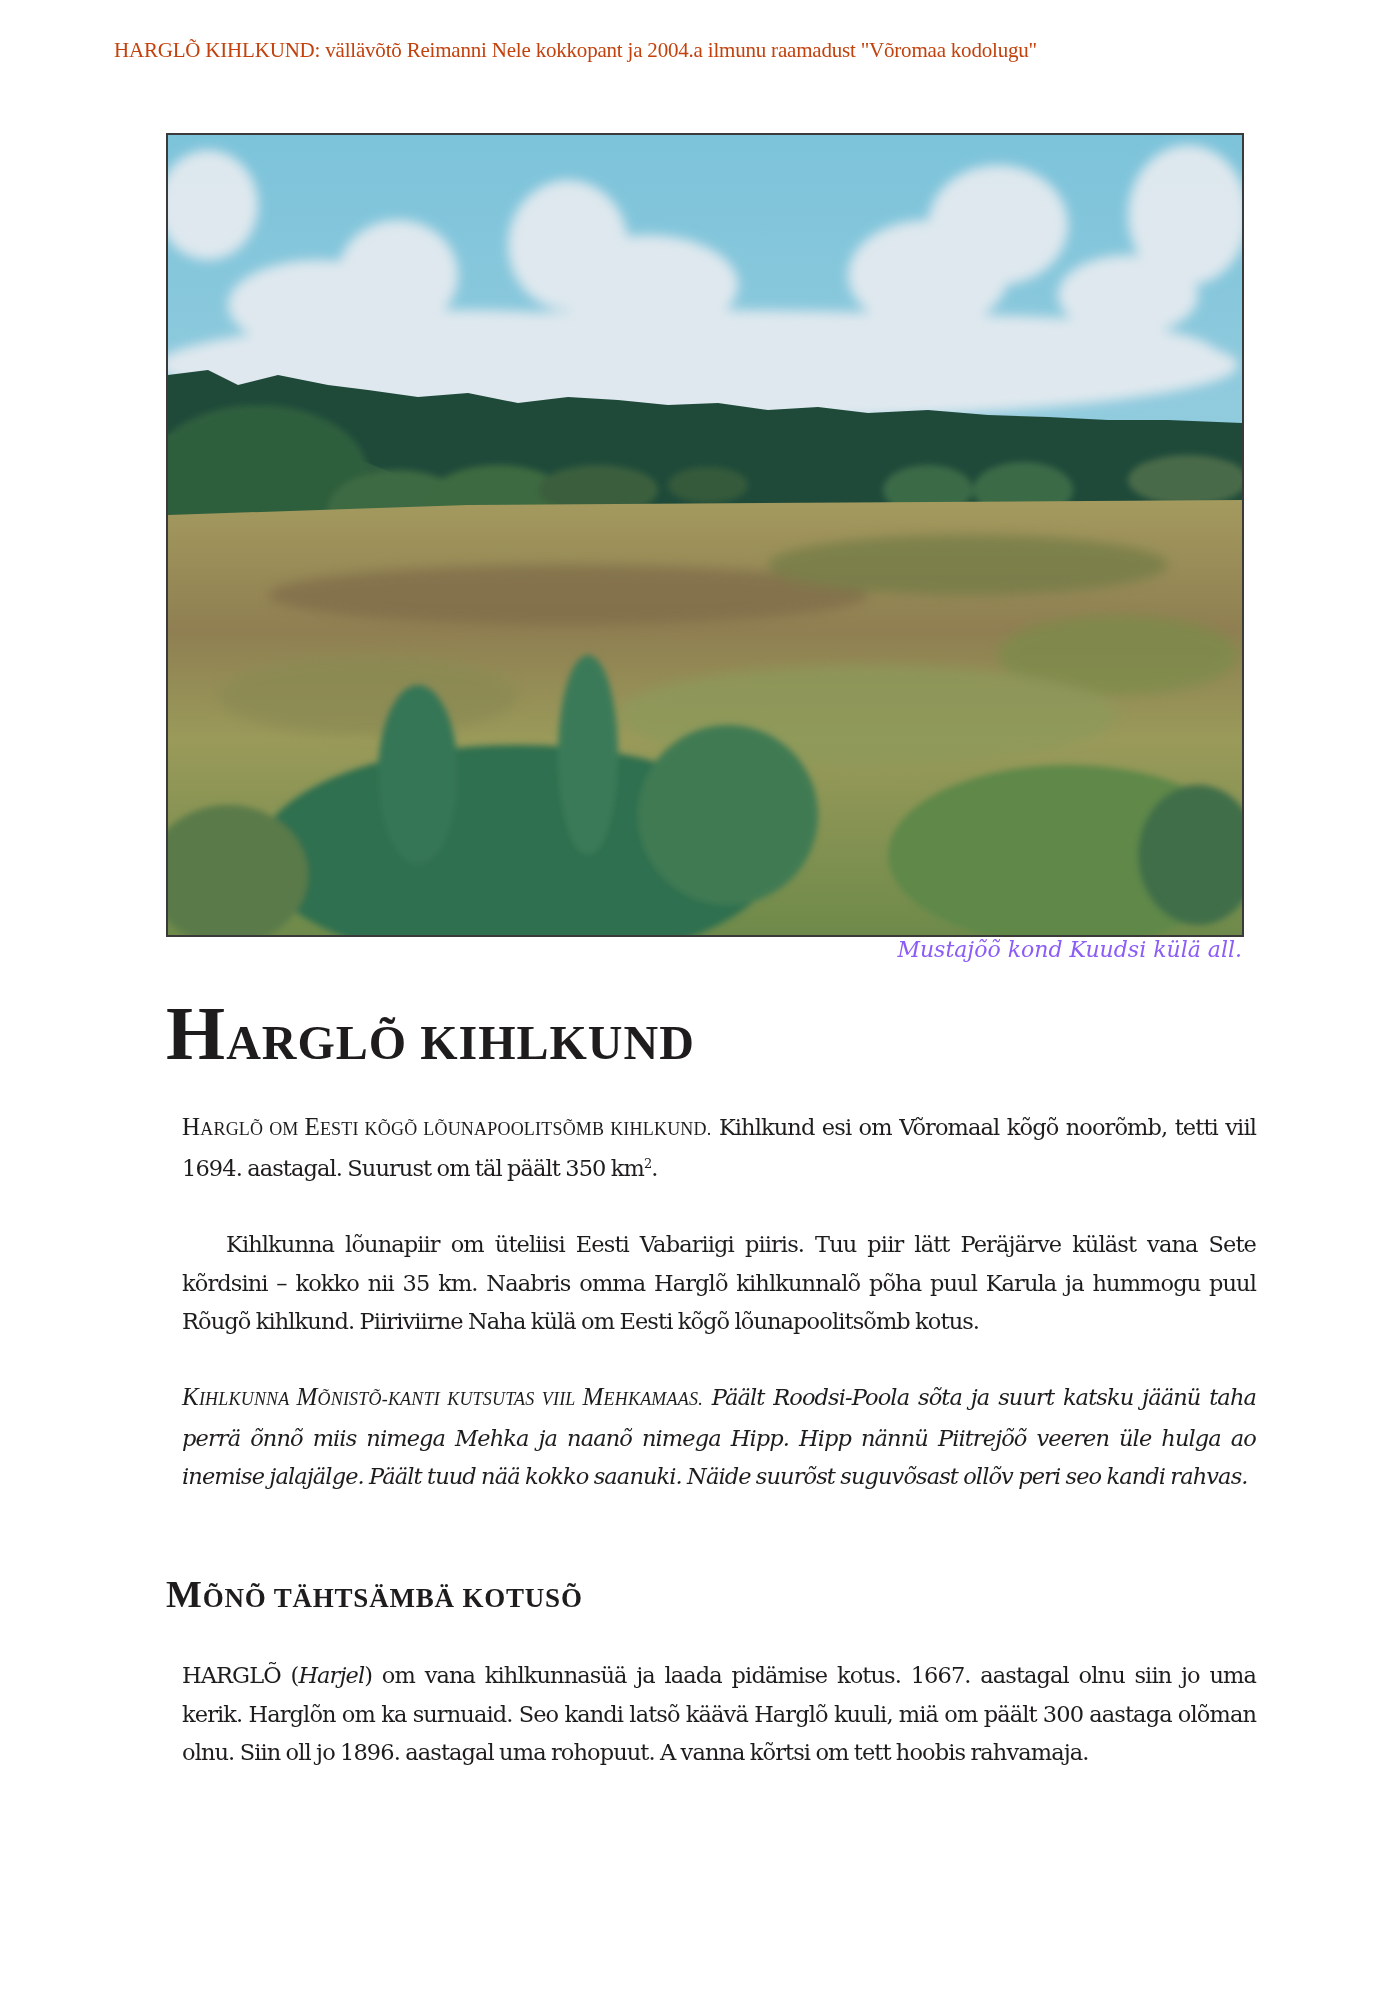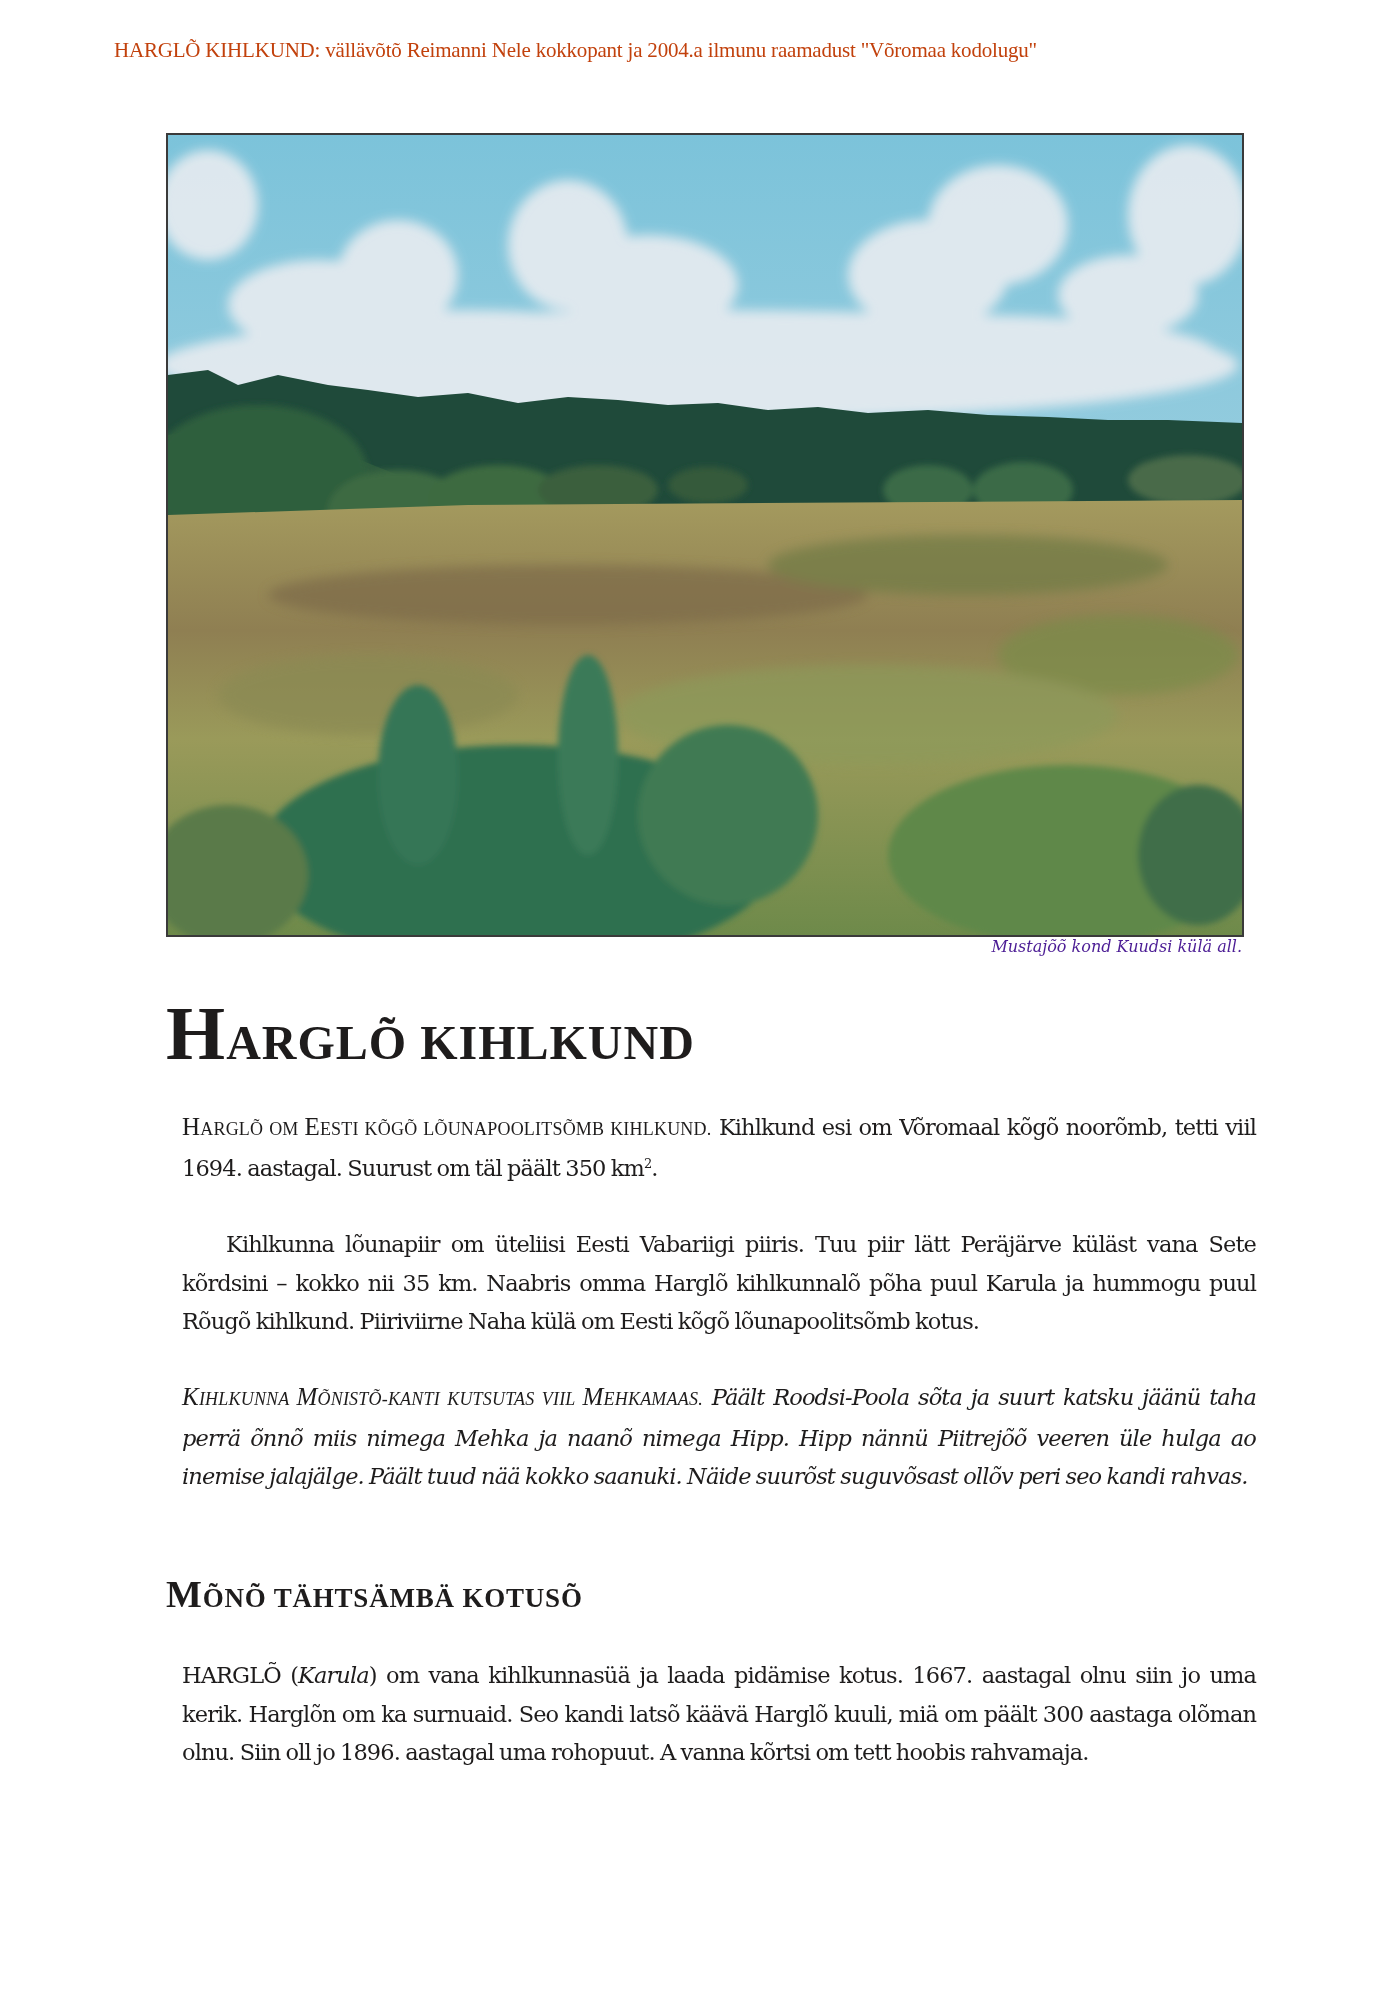--- a/index.html
+++ b/index.html
@@ -12,21 +12,21 @@
   }
 
   .photo {
     position: absolute; left: 166px; top: 133px; width: 1074px; height: 800px;
     border: 2px solid #3a3a3a; overflow: hidden;
   }
   .photo svg { display: block; width: 100%; height: 100%; }
 
   .caption {
     position: absolute; right: 133px; top: 937px;
-    font-family: "DejaVu Serif", serif; font-style: italic; font-size: 16px; color: #4c1d95;
+    font-family: "DejaVu Serif", serif; font-style: italic; font-size: 22px; color: #8b5cf6;
   }
 
   .h1 {
     position: absolute; left: 166px; top: 990px;
     font-family: "Liberation Serif", serif; color: #1e1c1c;
     font-size: 48px; letter-spacing: 1px; white-space: nowrap;
   }
   .h1 .cap { font-size: 76px; }
 
   .h2 {
@@ -145,14 +145,14 @@
 
 <p class="para p3">
   <span class="sc"><span class="big">K</span><span>IHLKUNNA </span><span class="big">M</span><span>ÕNISTÕ-KANTI KUTSUTAS VIIL </span><span class="big">M</span><span>EHKAMAAS.</span></span><span> Päält Roodsi-Poola sõta ja suurt katsku jäänü taha perrä õnnõ miis nimega Mehka ja naanõ nimega Hipp. Hipp nännü Piitrejõõ veeren üle hulga ao inemise jalajälge. Päält tuud nää kokko saanuki. Näide suurõst suguvõsast ollõv peri seo kandi rahvas.</span>
 </p>
 
 <h2 class="h2" style="margin:0;font-weight:bold;">
   <span class="cap">M</span><span>ÕNÕ TÄHTSÄMBÄ KOTUSÕ</span>
 </h2>
 
 <p class="para p4">
-  <span>HARGLÕ</span><span> (</span><span class="ital">Karula</span><span>)</span><span> om vana kihlkunnasüä ja laada pidämise kotus. 1667. aastagal olnu siin jo uma kerik. Harglõn om ka surnuaid. Seo kandi latsõ käävä Harglõ kuuli, miä om päält 300 aastaga olõman olnu. Siin oll jo 1896. aastagal uma rohopuut. A vanna kõrtsi om tett hoobis rahvamaja.</span>
+  <span>HARGLÕ</span><span> (</span><span class="ital">Harjel</span><span>)</span><span> om vana kihlkunnasüä ja laada pidämise kotus. 1667. aastagal olnu siin jo uma kerik. Harglõn om ka surnuaid. Seo kandi latsõ käävä Harglõ kuuli, miä om päält 300 aastaga olõman olnu. Siin oll jo 1896. aastagal uma rohopuut. A vanna kõrtsi om tett hoobis rahvamaja.</span>
 </p>
 
 </body></html>

